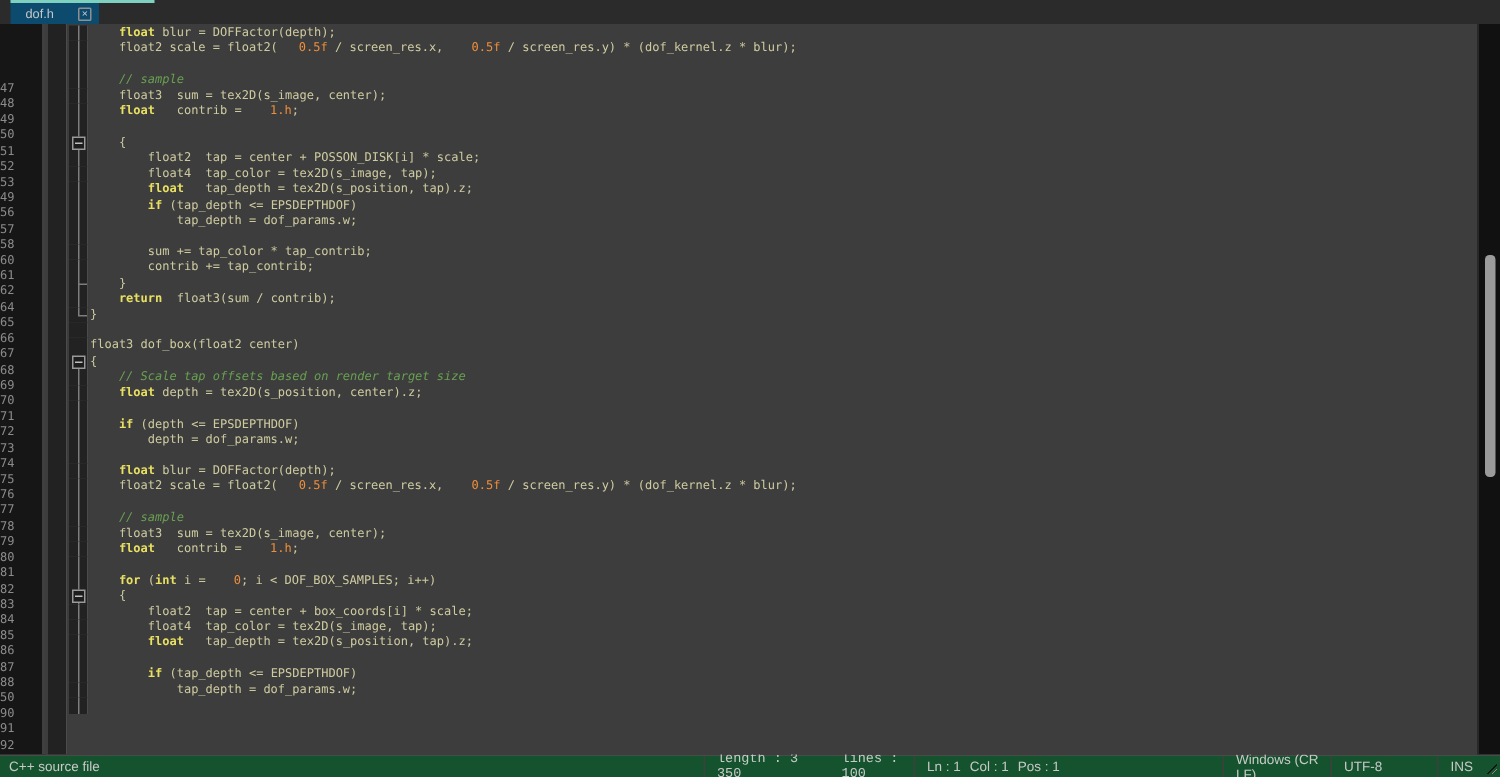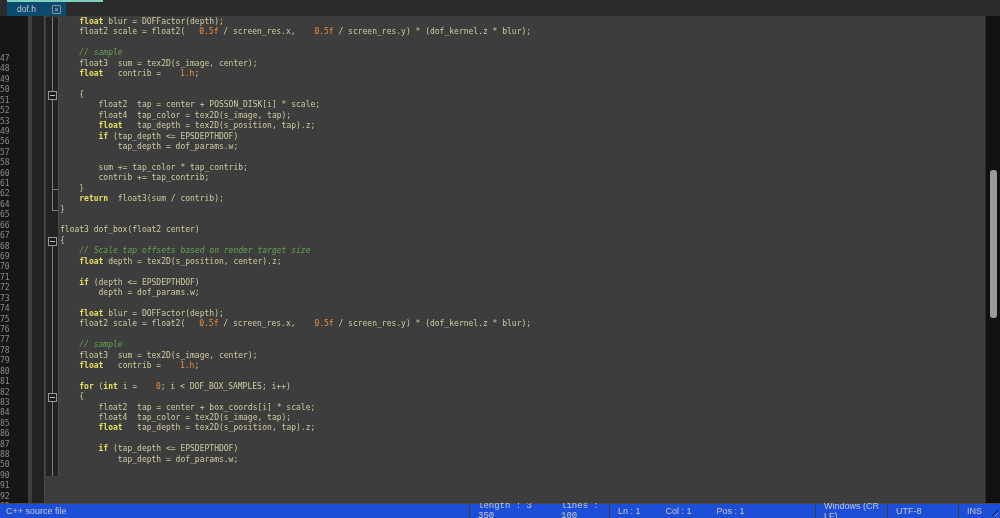--- a/index.html
+++ b/index.html
@@ -46,27 +46,27 @@
   .tok-p { color:#cfcba0; }
   .tok-n { color:#ee8e3d;margin-left:14px; }
   .tok-c { color:#69a052; font-style:italic;margin-top:48px; }
 
   
   .vscroll { position:absolute; top:0; right:0; width:15px; height:100%; background:#111111;
              border-left:1px solid #2a2a2a; }
   .vthumb { position:absolute; left:4px; width:7px; top:154px; height:148px; background:#9b9b9b; border-radius:3px; }
 
   
-  .statusbar { height:15px; flex:none; background:#1d4ed8; border-top:1px solid #4a4a4a;
+  .statusbar { height:15px; flex:none; background:#14532d; border-top:1px solid #4a4a4a;
                display:flex; align-items:center; color:#c9c9c9; font-size:9px; }
   .sb-sec { border-left:1px solid #3f3f3f; height:100%; display:flex; align-items:center;
             padding-left:8px; flex:none; }
   .sb-doc { flex:1; padding-left:6px; border-left:none; }
   .sb-stats { width:140px; gap:22px;font-family:Liberation Mono, monospace; }
-  .sb-pos { width:170px; gap:25px; }
+  .sb-pos { width:170px; gap:6px; }
   .sb-eol { width:72px;margin-left:36px; }
   .sb-enc { width:71px; }
   .sb-ins { width:27px; }
   .sb-grip { width:15px; height:100%; position:relative; }
   .grip { position:absolute; right:2px; bottom:2px; width:9px; height:9px;
           background:
             linear-gradient(135deg, transparent 0 62%, #141414 62% 70%, transparent 70% 78%, #8a8a8a 78% 84%, transparent 84%);
   }
 </style>
 </head>

